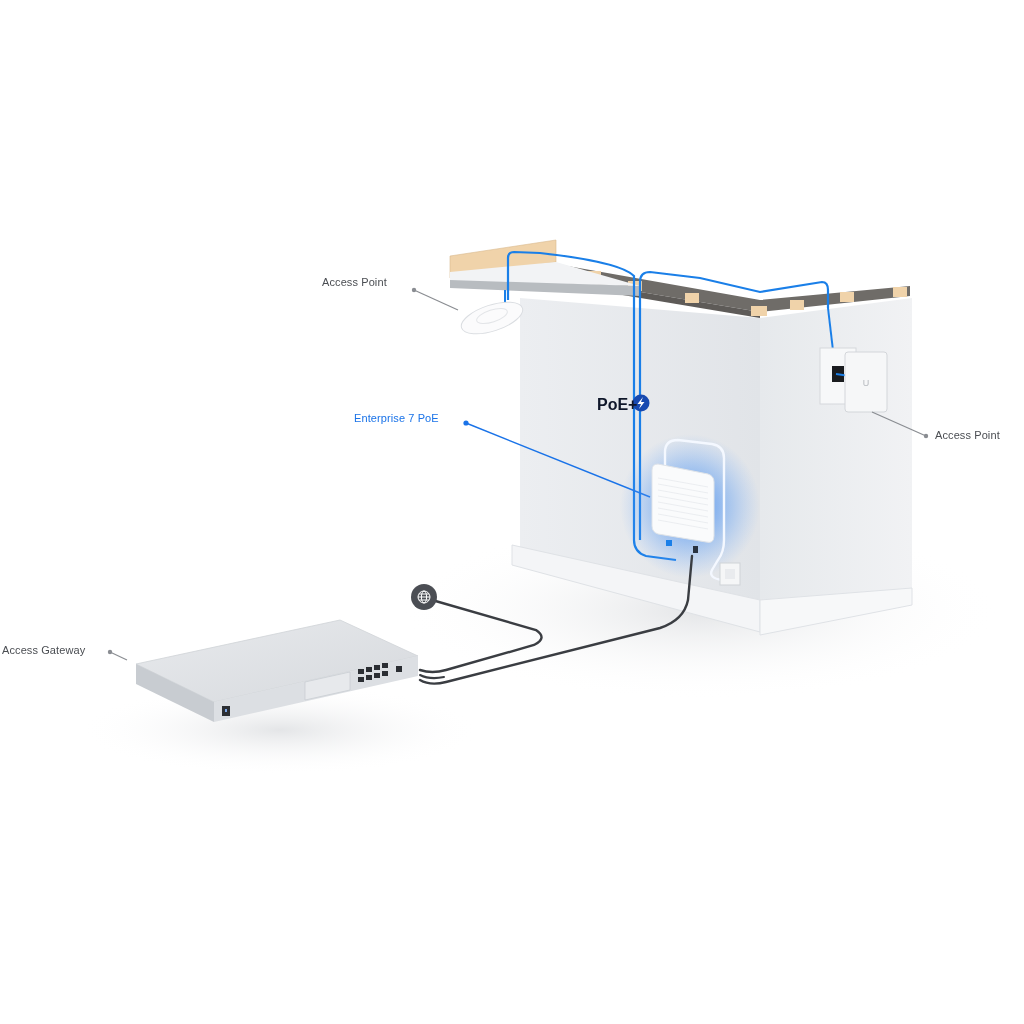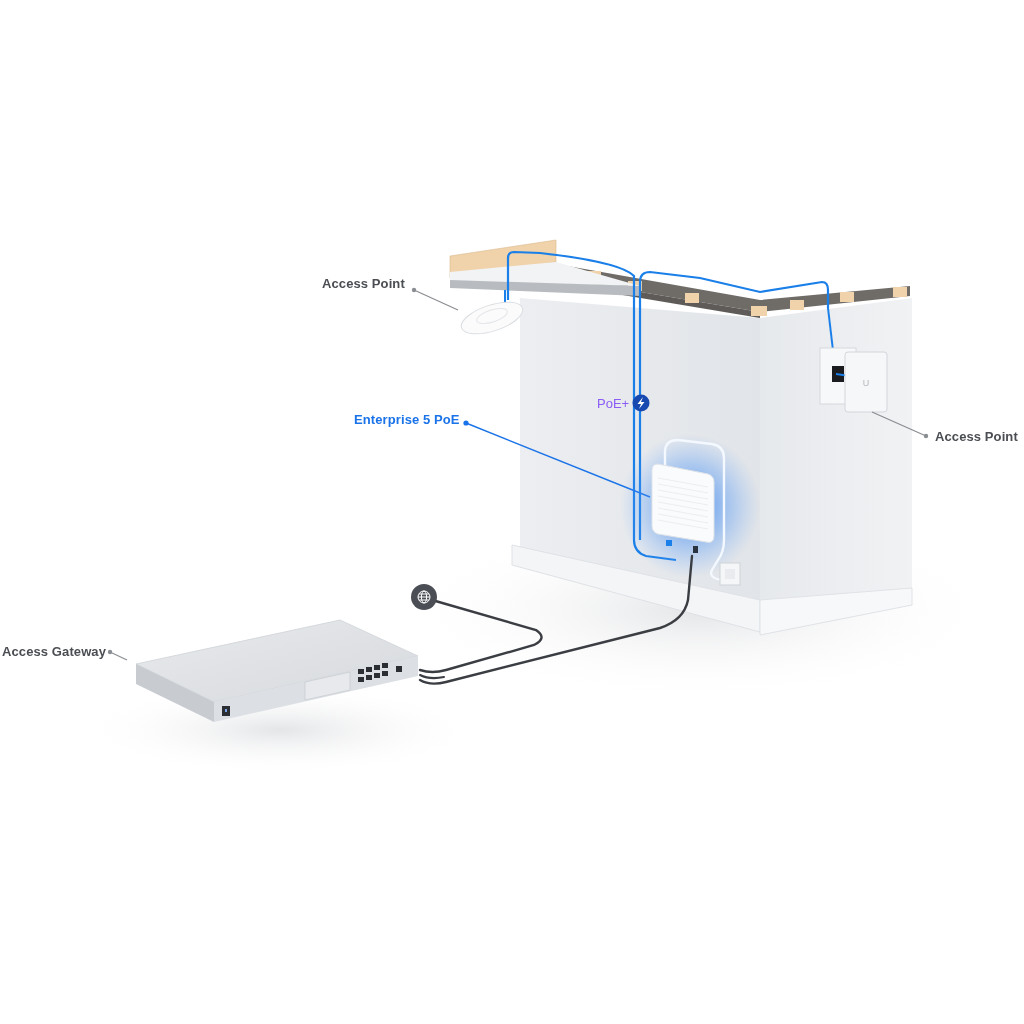--- a/index.html
+++ b/index.html
@@ -1,22 +1,22 @@
 <!DOCTYPE html>
 <html><head>
 <meta charset="utf-8">
 <style>
   html, body { margin: 0; padding: 0; background: #ffffff; }
   body { width: 1024px; height: 1024px; overflow: hidden; position: relative;
          font-family: "Liberation Sans", "DejaVu Sans", sans-serif; }
   #stage { position: absolute; left: 0; top: 0; width: 1024px; height: 1024px; }
-  .label { position: absolute; font-size: 13px; font-weight: bold; color: #4a4d52;
+  .label { position: absolute; font-size: 11px; font-weight: normal; color: #4a4d52;
            white-space: nowrap; letter-spacing: 0.1px; }
   .label.accent { color: #1a73e8; }
-  .poe-label { position: absolute; font-size: 13px; color: #8b5cf6; white-space: nowrap; }
+  .poe-label { position: absolute; font-size: 16px; color: #0f172a; white-space: nowrap; font-weight: bold; }
 </style>
 </head>
 <body>
 
 <svg id="stage" viewBox="0 0 1024 1024" xmlns="http://www.w3.org/2000/svg">
   <defs>
     <linearGradient id="wallFront" x1="0" y1="0" x2="1" y2="0">
       <stop offset="0" stop-color="#eceef1"></stop>
       <stop offset="1" stop-color="#e1e4e8"></stop>
     </linearGradient>
@@ -171,19 +171,19 @@
   <circle cx="466" cy="423" r="2.6" fill="#1a73e8"></circle>
 
   <g>
     <circle cx="641" cy="403" r="8.5" fill="#1749b0"></circle>
     <path d="M643,397 L637.5,404 L641,404 L639,409 L644.5,402 L641,402 Z" fill="#ffffff"></path>
   </g>
 </svg>
 
 <div class="label" style="left:322px; top:276px;">Access Point</div>
 
-<div class="label accent" style="left:354px; top:412px;">Enterprise 5 PoE</div>
+<div class="label accent" style="left:354px; top:412px;">Enterprise 7 PoE</div>
 
 <div class="poe-label" style="left:597px; top:396px;">PoE+</div>
 
 <div class="label" style="left:935px; top:429px;">Access Point</div>
 
 <div class="label" style="left:2px; top:644px;">Access Gateway</div>
 
 </body></html>

